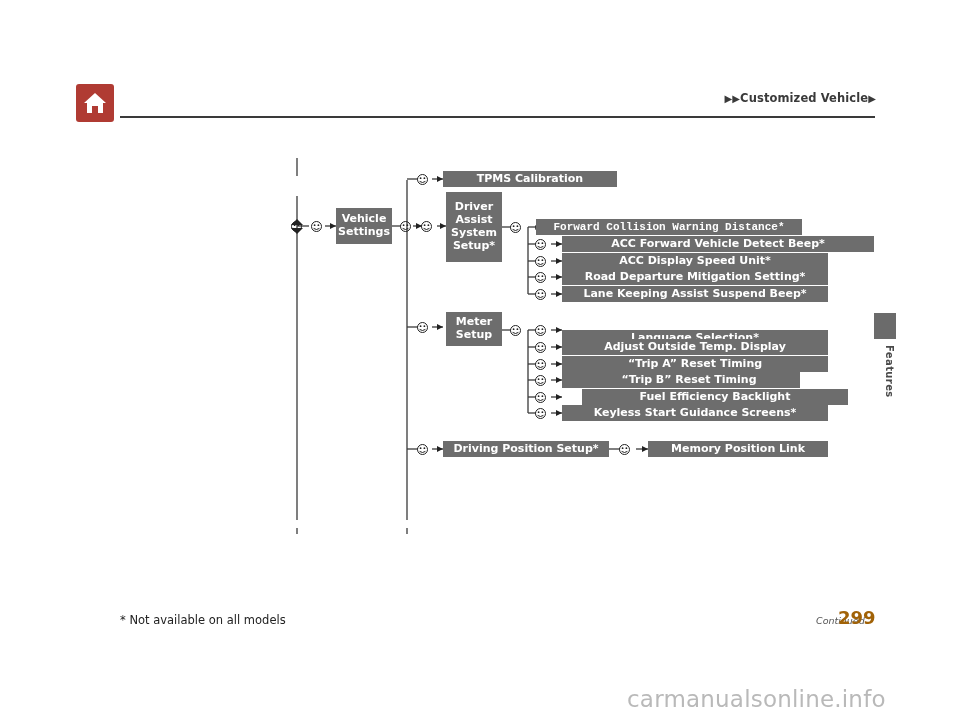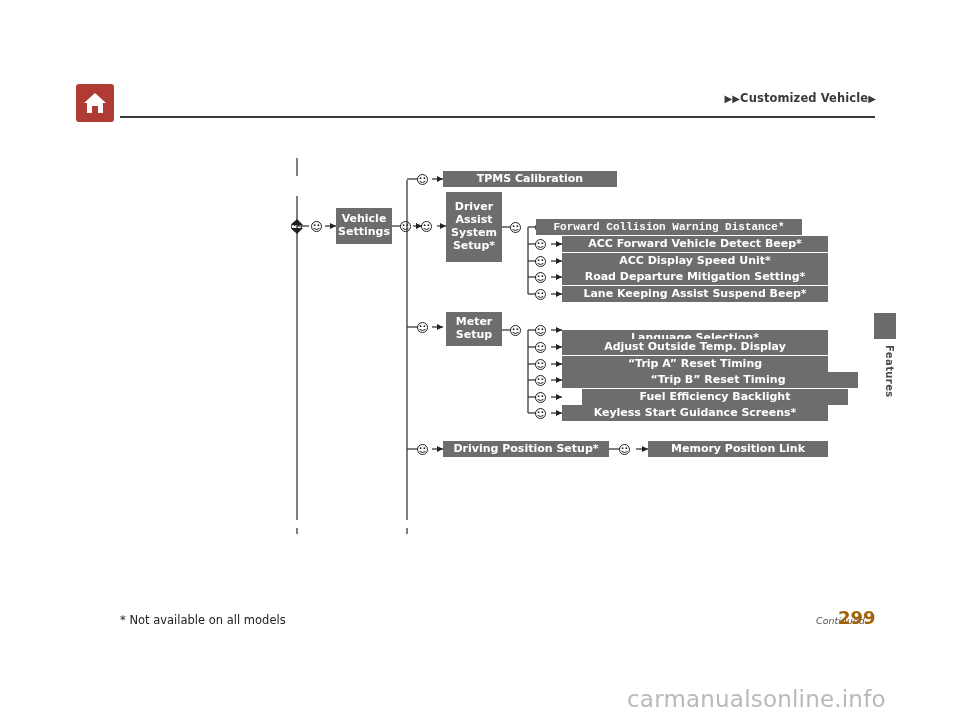--- a/index.html
+++ b/index.html
@@ -432,21 +432,21 @@
   <span>Driving Position Setup*</span>
 </div>
 
 <div class="node bar" style="left:648px; top:441px; width:180px; height:16px;">
   <span>Memory Position Link</span>
 </div>
 
 <div class="node bar" style="left:536px; top:219px; width:266px; height:16px;font-family:Liberation Mono, monospace;">
   <span>Forward Collision Warning Distance*</span>
 </div>
-<div class="node bar" style="left:562px; top:236px; width:266px; height:16px;">
+<div class="node bar" style="left:562px; top:236px; width:312px; height:16px;">
   <span>ACC Forward Vehicle Detect Beep*</span>
 </div>
 <div class="node bar" style="left:562px; top:253px; width:266px; height:16px;">
   <span>ACC Display Speed Unit*</span>
 </div>
 <div class="node bar" style="left:562px; top:269px; width:266px; height:16px;">
   <span>Road Departure Mitigation Setting*</span>
 </div>
 <div class="node bar" style="left:562px; top:286px; width:266px; height:16px;">
   <span>Lane Keeping Assist Suspend Beep*</span>
@@ -454,21 +454,21 @@
 
 <div class="node bar" style="left:562px; top:322px; width:266px; height:16px;margin-top:8px;">
   <span>Language Selection*</span>
 </div>
 <div class="node bar" style="left:562px; top:339px; width:266px; height:16px;">
   <span>Adjust Outside Temp. Display</span>
 </div>
 <div class="node bar" style="left:562px; top:356px; width:266px; height:16px;">
   <span>“Trip A” Reset Timing</span>
 </div>
-<div class="node bar" style="left:562px; top:372px; width:296px; height:16px;padding-left:16px;">
+<div class="node bar" style="left:562px; top:372px; width:238px; height:16px;padding-left:16px;">
   <span>“Trip B” Reset Timing</span>
 </div>
 <div class="node bar" style="left:582px; top:389px; width:266px; height:16px;text-align:center;">
   <span>Fuel Efficiency Backlight</span>
 </div>
 <div class="node bar" style="left:562px; top:405px; width:266px; height:16px;justify-content:center;">
   <span>Keyless Start Guidance Screens*</span>
 </div>
 
 <div class="footnote">* Not available on all models</div>

